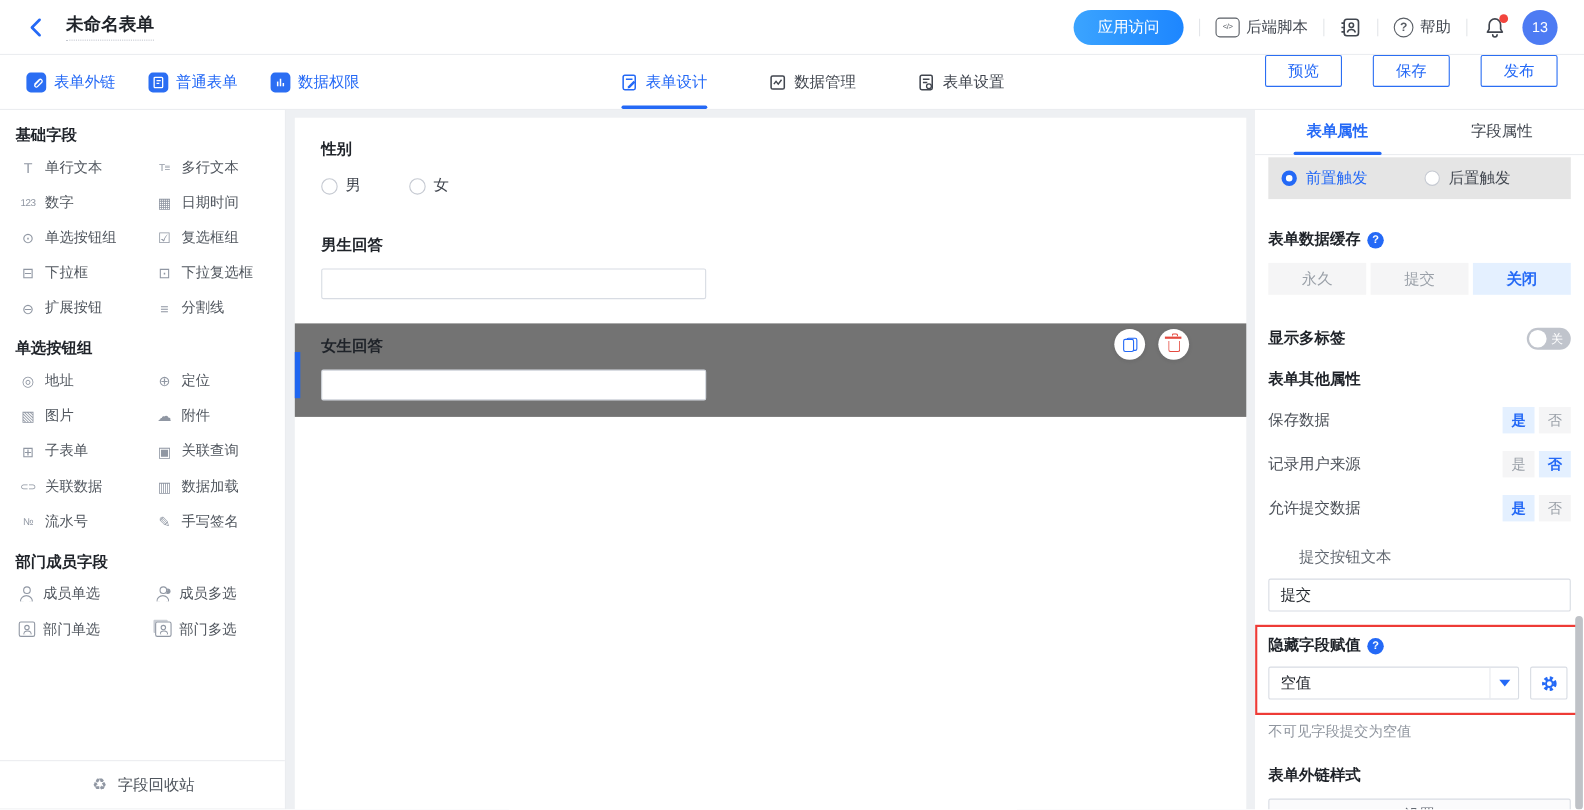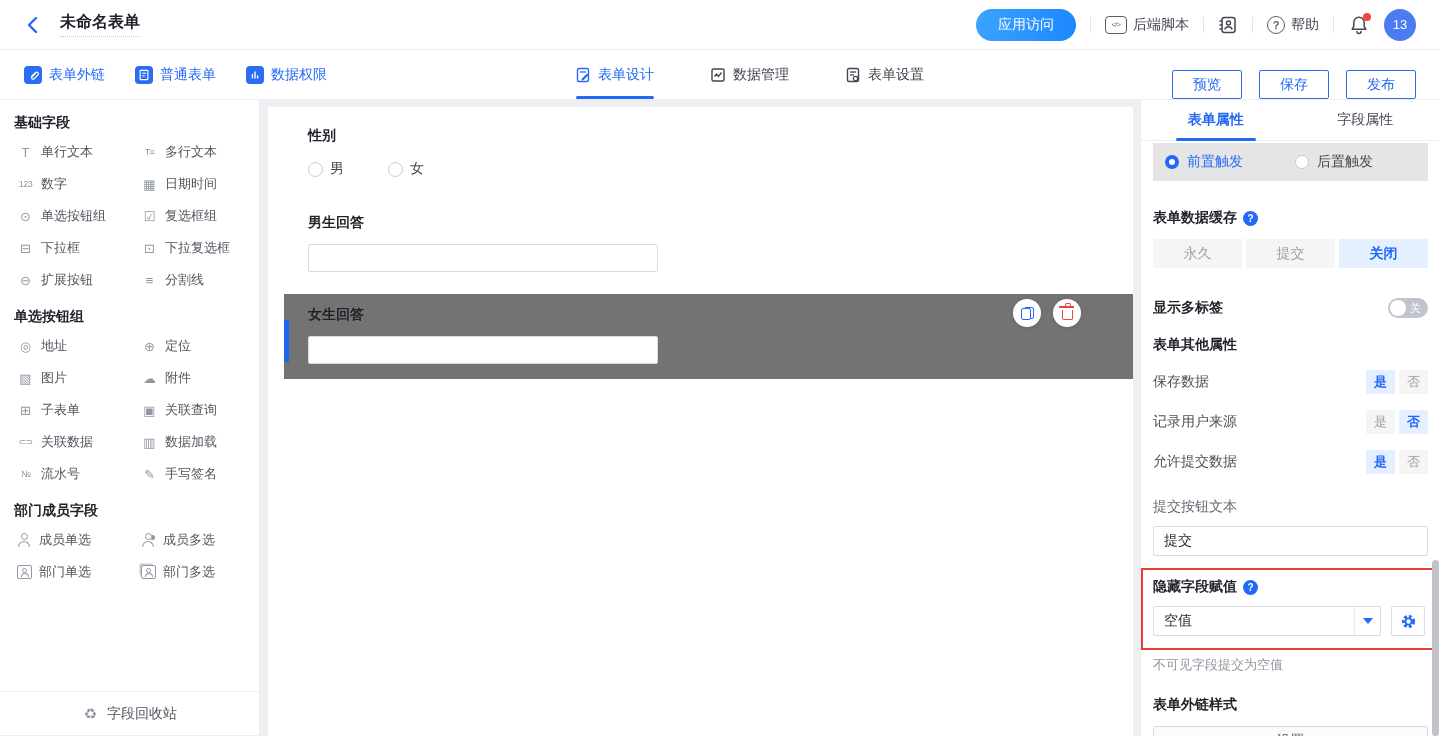--- a/index.html
+++ b/index.html
@@ -32,21 +32,21 @@
   .toolbar { height:50px; display:flex; align-items:stretch; justify-content:space-between;
     padding:0 24px; border-bottom:1px solid #ebedf0; background:#fff; }
   .tb-left { display:flex; align-items:center; gap:30px; }
   .tb-item { display:flex; align-items:center; gap:7px; color:#2469f6; cursor:pointer; }
   .tb-ic { width:18px; height:18px; border-radius:4px; background:#2b6ef3; display:flex; align-items:center; justify-content:center; }
   .tb-center { display:flex; align-items:stretch; gap:56px; }
   .ttab { display:flex; align-items:center; gap:7px; color:#41464f; position:relative; cursor:pointer; }
   .ttab.active { color:#2469f6; }
   .ttab.active::after { content:""; position:absolute; bottom:0; left:50%; transform:translateX(-50%);
     width:78px; height:3px; border-radius:2px; background:#2469f6; }
-  .tb-right { display:flex; align-items:flex-end; gap:17px; }
+  .tb-right { display:flex; align-items:flex-start; gap:28px; }
   .ghost-btn { width:70px; height:29px; border:1px solid #2b6ef3; border-radius:2px; background:#fff;
     color:#2469f6; font-size:14px; cursor:pointer; }
 
   
   .main { display:flex; height:636px; }
 
   
   .sidebar { width:260px; background:#fff; border-right:1px solid #ebedf0; display:flex; flex-direction:column; }
   .sb-scroll { flex:1; padding:14px 12px 0; }
   .sb-title { font-weight:700; font-size:14px; margin:12px 0 4px 2px; }
@@ -68,21 +68,21 @@
     border:1.2px solid #9097a3; border-radius:50%; }
   .d-icon::after { content:""; position:absolute; left:2.5px; bottom:1px; width:6px; height:3px;
     border:1.2px solid #9097a3; border-bottom:none; border-radius:5px 5px 0 0; }
   .d-icon.multi { box-shadow:-2.5px -2.5px 0 -1px #c9cdd4; }
   .recycle-row { border-top:1px solid #ebedf0; border-bottom:1px solid #ebedf0; height:45px;
     display:flex; align-items:center; justify-content:center; gap:8px; color:#50565e; cursor:pointer; }
   .recycle-row .fi { font-size:15px; }
 
   
   .center { flex:1; background:#eef0f3; padding:7px 8px 0; min-width:0; }
-  .canvas { background:#fff; height:100%; padding-top:8px;padding-left:16px; }
+  .canvas { background:#fff; height:100%; padding-top:8px; }
   .field { padding:12px 24px 10px; }
   .f-label { font-weight:700; font-size:14px; color:#1f2329; }
   .radio-row { display:flex; gap:44px; margin-top:15px; }
   .radio-opt { display:flex; align-items:center; gap:7px; color:#41464f; cursor:pointer; }
   .radio-c { width:15px; height:15px; border:1px solid #c6cad2; border-radius:50%; background:#fff; }
   .text-input { margin-top:12px; width:350px; height:28px; border:1px solid #d8dce3; border-radius:2px;
     background:#fff; padding:0 8px; font-size:13px; }
   .field.selected { background:#737373; position:relative; margin-top:12px; padding:12px 24px 15px; }
   .field.selected::before { content:""; position:absolute; left:0; top:26px; height:42px; width:5px; background:#1f66f0; }
   .float-ic { position:absolute; top:5px; width:28px; height:28px; border-radius:50%; background:#fff;
@@ -126,21 +126,21 @@
   .row-between { display:flex; align-items:center; justify-content:space-between; }
   .toggle { width:40px; height:20px; border-radius:10px; background:#c0c4cc; position:relative; cursor:pointer; }
   .toggle .knob { position:absolute; left:2px; top:2px; width:16px; height:16px; border-radius:50%; background:#fff; }
   .toggle .t-label { position:absolute; right:7px; top:3px; font-size:11px; color:#fff; }
   .prop-row { display:flex; align-items:center; justify-content:space-between; margin-top:16px; }
   .prop-label { color:#4c5159; }
   .yn { display:flex; gap:4px; }
   .yn-btn { width:29px; height:24px; background:#f5f5f6; color:#9aa0a8; display:flex; align-items:center;
     justify-content:center; font-size:13px; cursor:pointer; }
   .yn-btn.active { background:#e4f0ff; color:#2469f6; font-weight:700; }
-  .field-label { color:#646a73; margin-top:24px; }
+  .field-label { color:#646a73; margin-top:24px;margin-left:28px; }
   .p-input { margin-top:10px; width:100%; height:30px; border:1px solid #d8dce3; border-radius:2px;
     padding:0 10px; font-size:14px; color:#1f2329; }
   .red-box { margin:12px -9px 0 -12px; border:2px solid #ee3b36; padding:8px 10px 12px; }
   .select-row { display:flex; gap:10px; margin-top:10px;font-family:Liberation Mono, monospace; }
   .select { flex:1; height:30px; border:1px solid #d8dce3; border-radius:2px; display:flex;
     align-items:center; cursor:pointer; background:#fff; }
   .select .sel-val { flex:1; padding:0 10px; font-size:14px; }
   .sel-caret { width:26px; height:100%; border-left:1px solid #e8eaee; display:flex; align-items:center; justify-content:center; }
   .caret-tri { width:0; height:0; border-left:5px solid transparent; border-right:5px solid transparent;
     border-top:6px solid #2469f6; }

